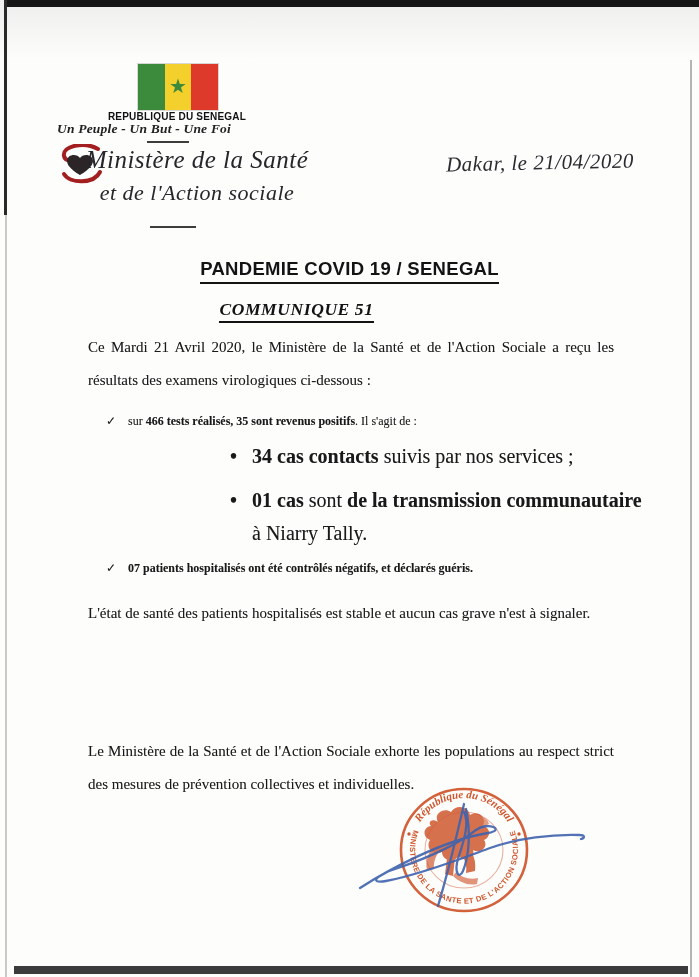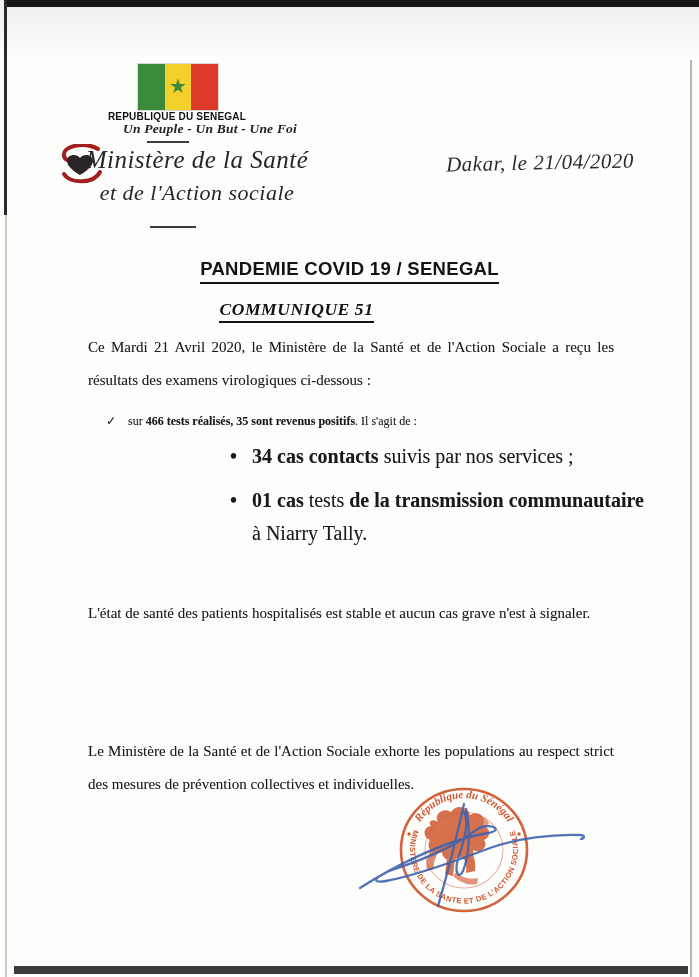--- a/index.html
+++ b/index.html
@@ -21,21 +21,21 @@
 
   
   .flag{position:absolute;left:138px;top:64px;width:80px;height:46px;display:flex;box-shadow:0 0 0 1px rgba(0,0,0,.15);}
   .flag .g{flex:1;background:var(--flag-green);}
   .flag .y{flex:1;background:var(--flag-yellow);position:relative;}
   .flag .r{flex:1;background:var(--flag-red);}
   .flag .star{position:absolute;left:50%;top:50%;transform:translate(-50%,-54%);
     color:var(--flag-green);font-size:20px;line-height:1;font-family:"DejaVu Sans",sans-serif;}
   .republic{position:absolute;left:77px;top:111px;width:200px;text-align:center;
     font-family:"Liberation Sans","DejaVu Sans",sans-serif;font-weight:bold;font-size:10px;letter-spacing:.2px;color:#111;}
-  .motto{position:absolute;left:57px;top:121px;width:240px;text-align:right;
+  .motto{position:absolute;left:57px;top:121px;width:240px;text-align:left;
     font-style:italic;font-weight:bold;font-size:13.5px;color:#222;letter-spacing:.2px;}
   .rule{position:absolute;height:2px;background:#3d3d3d;}
   .rule1{left:147px;top:141px;width:42px;}
   .rule2{left:150px;top:226px;width:46px;}
   .ministry{position:absolute;left:57px;top:146px;width:280px;text-align:center;
     font-style:italic;color:#26262b;}
   .ministry .l1{font-size:25px;letter-spacing:.5px;}
   .ministry .l2{font-size:22px;margin-top:6px;letter-spacing:.5px;}
   .logo{position:absolute;left:54px;top:144px;}
   .dateline{position:absolute;left:446px;top:150px;width:230px;
@@ -121,23 +121,26 @@
 
   <div class="check-item ci1" data-interactable="false">
     <span class="mark" data-interactable="false">✓</span><span data-interactable="false"><span data-interactable="false">sur </span><span class="b" data-interactable="false">466 tests réalisés, 35 sont revenus positifs</span><span data-interactable="false">. Il s'agit de :</span></span>
   </div>
 
   <div class="sub-item si1" data-interactable="false">
     <span class="dot" data-interactable="false">•</span><span class="b" data-interactable="false">34 cas contacts</span><span data-interactable="false"> suivis par nos services ;</span>
   </div>
 
   <div class="sub-item si2" data-interactable="false">
-    <span class="dot" data-interactable="false">•</span><span class="b" data-interactable="false">01 cas</span><span data-interactable="false"> tests </span><span class="b" data-interactable="false">de la transmission communautaire</span><span data-interactable="false"> à Niarry Tally.</span>
+    <span class="dot" data-interactable="false">•</span><span class="b" data-interactable="false">01 cas</span><span data-interactable="false"> sont </span><span class="b" data-interactable="false">de la transmission communautaire</span><span data-interactable="false"> à Niarry Tally.</span>
   </div>
 
+  <div class="check-item ci2" data-interactable="false">
+    <span class="mark" data-interactable="false">✓</span><span class="b" data-interactable="false">07 patients hospitalisés ont été contrôlés négatifs, et déclarés guéris.</span>
+  </div>
 
   <div class="para p-stable" data-interactable="false">L'état de santé des patients hospitalisés est stable et aucun cas grave n'est à signaler.</div>
   <div class="para p-closing" data-interactable="false">Le Ministère de la Santé et de l'Action Sociale exhorte les populations au respect strict des mesures de prévention collectives et individuelles.</div>
 
   <svg class="stamp-zone" width="356" height="158" viewBox="0 0 356 158" data-interactable="false">
     <defs>
       <path id="arcTop" d="M 74,76 A 52,52 0 0 1 178,76"></path>
       <path id="arcBottom" d="M 79,49 A 54,54 0 1 0 173,49"></path>
     </defs>
     <g opacity="0.92">

